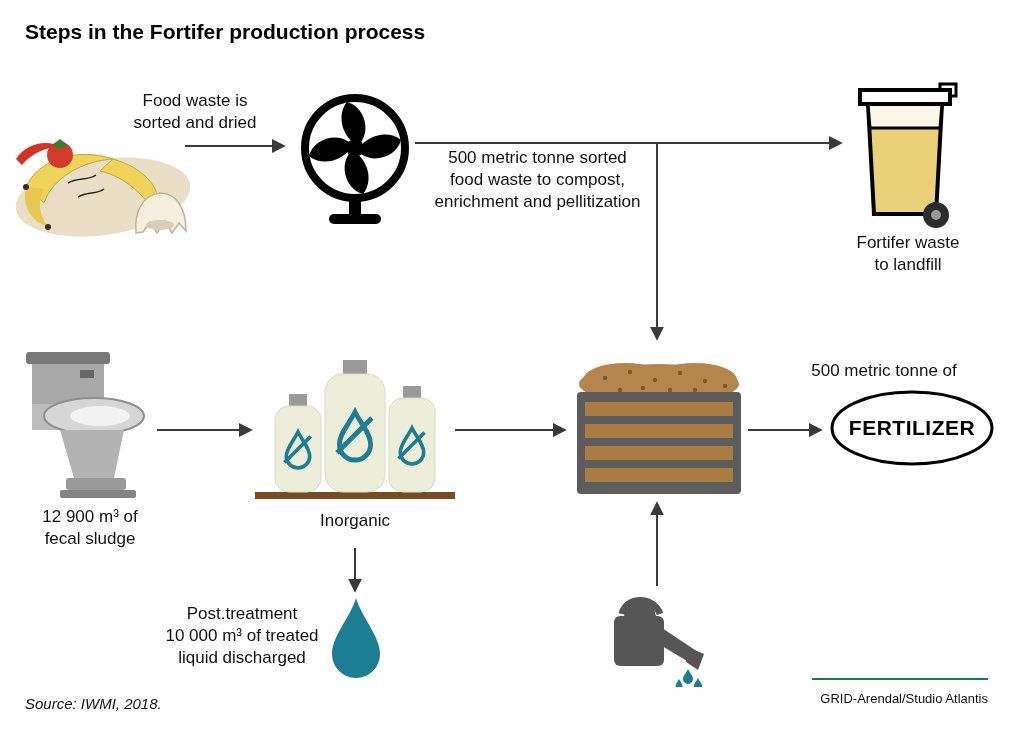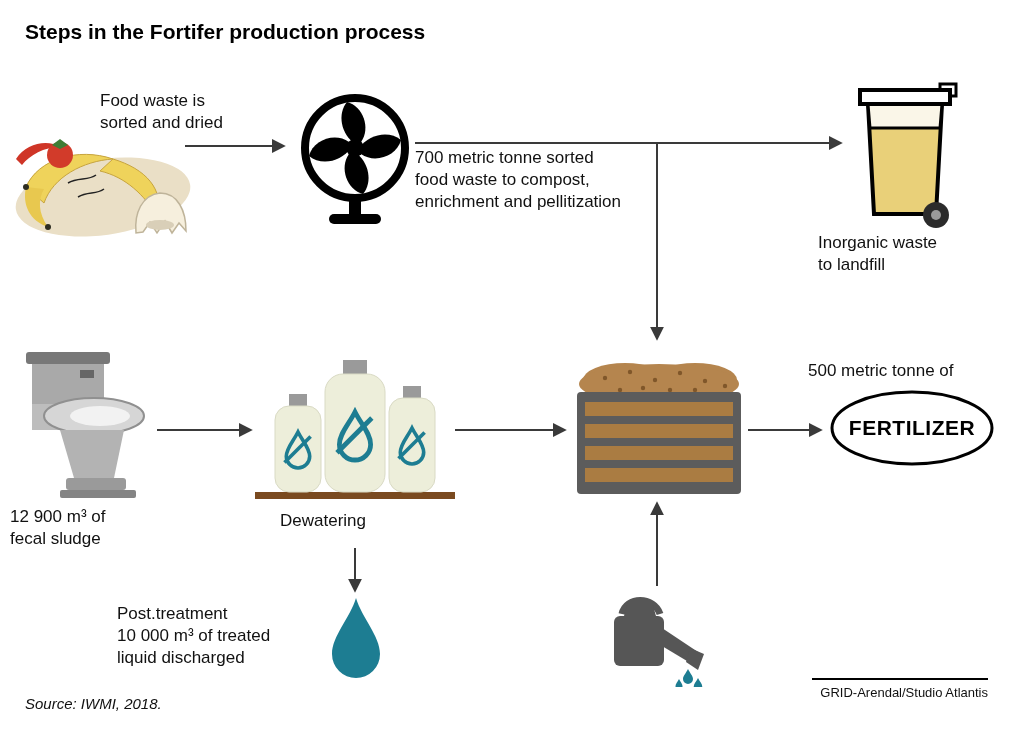--- a/index.html
+++ b/index.html
@@ -1,39 +1,39 @@
 <!DOCTYPE html>
 <html><head>
 <meta charset="utf-8">
 <style>
   html,body{margin:0;padding:0;background:#ffffff;}
   #canvas{
     position:relative;width:1024px;height:735px;background:#ffffff;overflow:hidden;
     font-family:"Liberation Sans", sans-serif;color:#1a1a1a;text-decoration:underline;
   }
   .label{
-    position:absolute;font-size:17px;line-height:22px;text-align:left;
+    position:absolute;font-size:17px;line-height:22px;text-align:center;
     white-space:pre-line;color:#111;
   }
   .title{
     position:absolute;left:25px;top:20px;font-size:21px;font-weight:bold;color:#000;
     white-space:nowrap;
   }
   .abs{position:absolute;}
   .fertilizer-text{
     position:absolute;left:828px;top:388px;width:168px;height:80px;
     display:flex;align-items:center;justify-content:center;
     font-size:21px;font-weight:bold;letter-spacing:0.5px;color:#000;
   }
   .source{
     position:absolute;left:25px;top:695px;font-size:15px;font-style:italic;color:#111;
   }
   .credit{
-    position:absolute;left:812px;top:678px;width:176px;border-top:2px solid #000000;
-    padding-top:5px;font-size:13px;text-align:right;color:#111;
+    position:absolute;left:812px;top:678px;width:176px;border-top:2px solid #15803d;
+    padding-top:11px;font-size:13px;text-align:right;color:#111;
   }
 </style>
 </head>
 <body>
 
 <div id="canvas">
 
   <div class="title">Steps in the Fortifer production process</div>
 
   <svg class="abs" style="left:0;top:0" width="1024" height="735" viewBox="0 0 1024 735">
@@ -170,35 +170,35 @@
     <polygon points="64,36 100,60 94,72 64,54" fill="#565656"></polygon>
     <polygon points="92,56 106,62 100,78 88,70" fill="#565656"></polygon>
     <use href="#mini-drop" transform="translate(90,84)"></use>
     <use href="#mini-drop" transform="translate(100,92) scale(0.85)"></use>
     <use href="#mini-drop" transform="translate(81,92) scale(0.7)"></use>
   </svg>
 
   <div class="label" style="left:100px;top:90px;width:190px">Food waste is
 sorted and dried</div>
 
-  <div class="label" style="left:415px;top:147px;width:245px">700 metric tonne sorted
+  <div class="label" style="left:415px;top:147px;width:245px">500 metric tonne sorted
 food waste to compost,
 enrichment and pellitization</div>
 
-  <div class="label" style="left:818px;top:232px;width:180px">Inorganic waste
+  <div class="label" style="left:818px;top:232px;width:180px">Fortifer waste
 to landfill</div>
 
   <div class="label" style="left:10px;top:506px;width:160px">12 900 m³ of
 fecal sludge</div>
 
-  <div class="label" style="left:280px;top:510px;width:150px">Dewatering</div>
+  <div class="label" style="left:280px;top:510px;width:150px">Inorganic</div>
 
   <div class="label" style="left:117px;top:603px;width:250px">Post.treatment
 10 000 m³ of treated
 liquid discharged</div>
 
-  <div class="label" style="left:808px;top:360px;width:200px">500 metric tonne of</div>
+  <div class="label" style="left:784px;top:360px;width:200px">500 metric tonne of</div>
 
 
   <div class="source">Source: IWMI, 2018.</div>
   <div class="credit">GRID-Arendal/Studio Atlantis</div>
 
 </div>
 
 </body></html>

